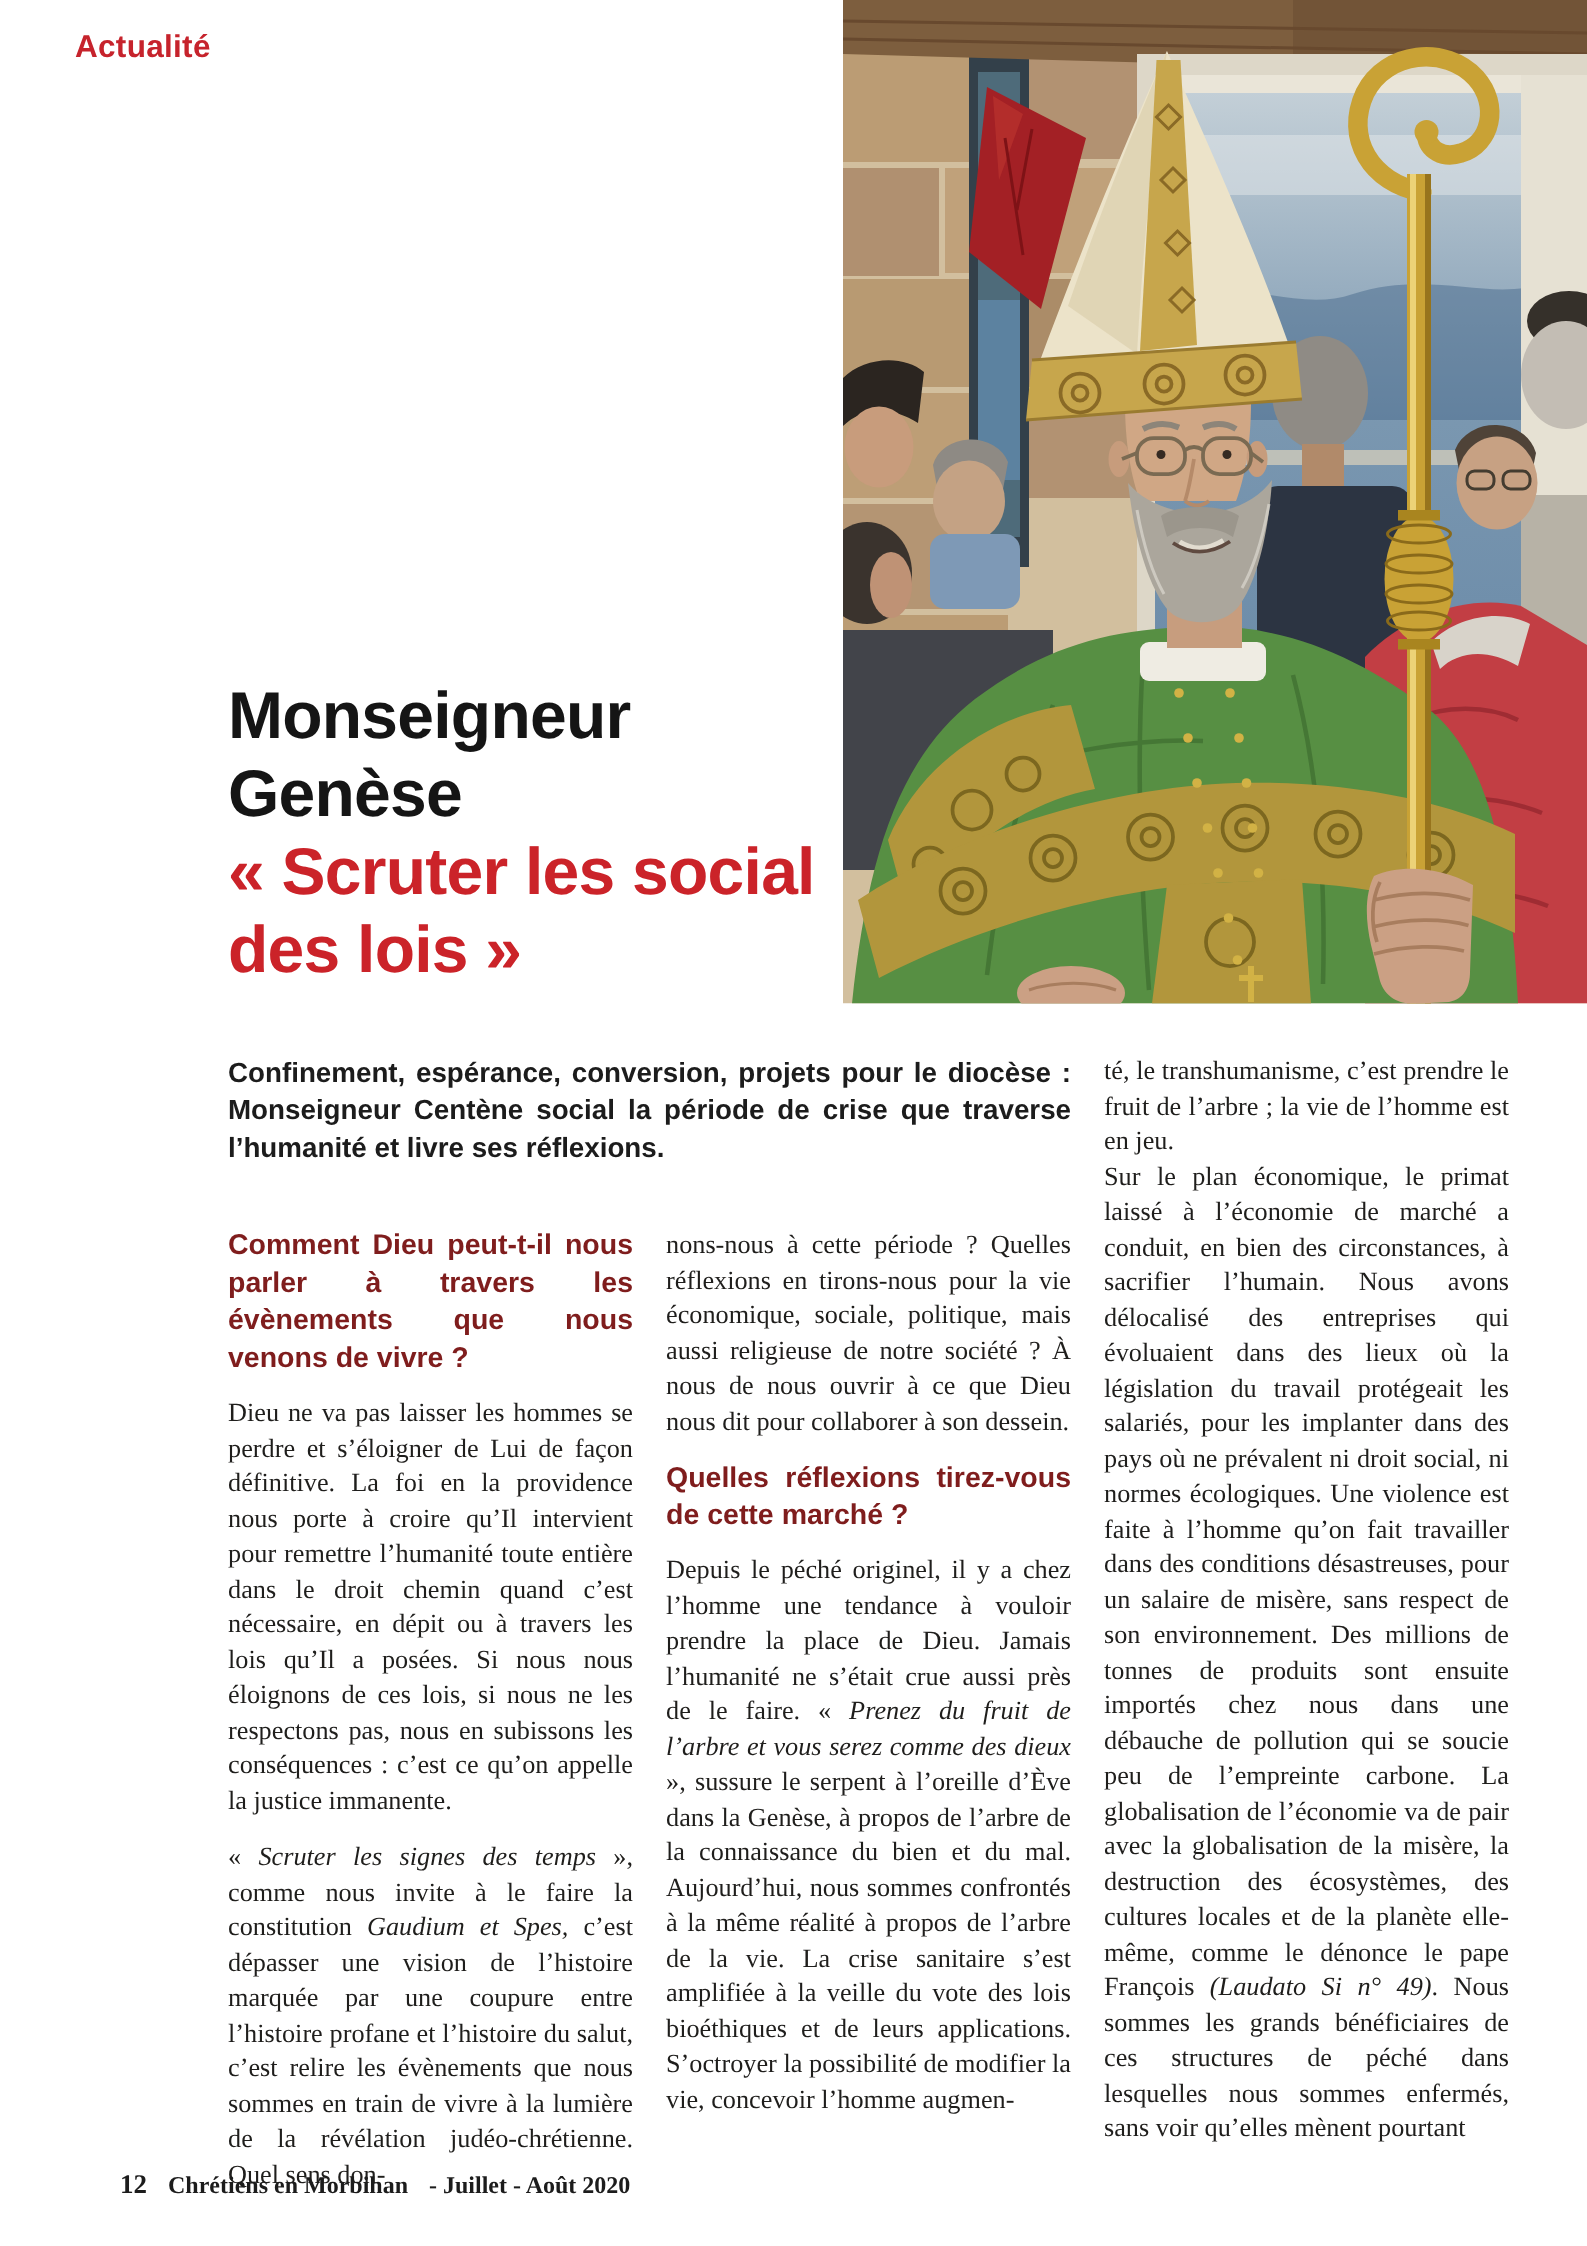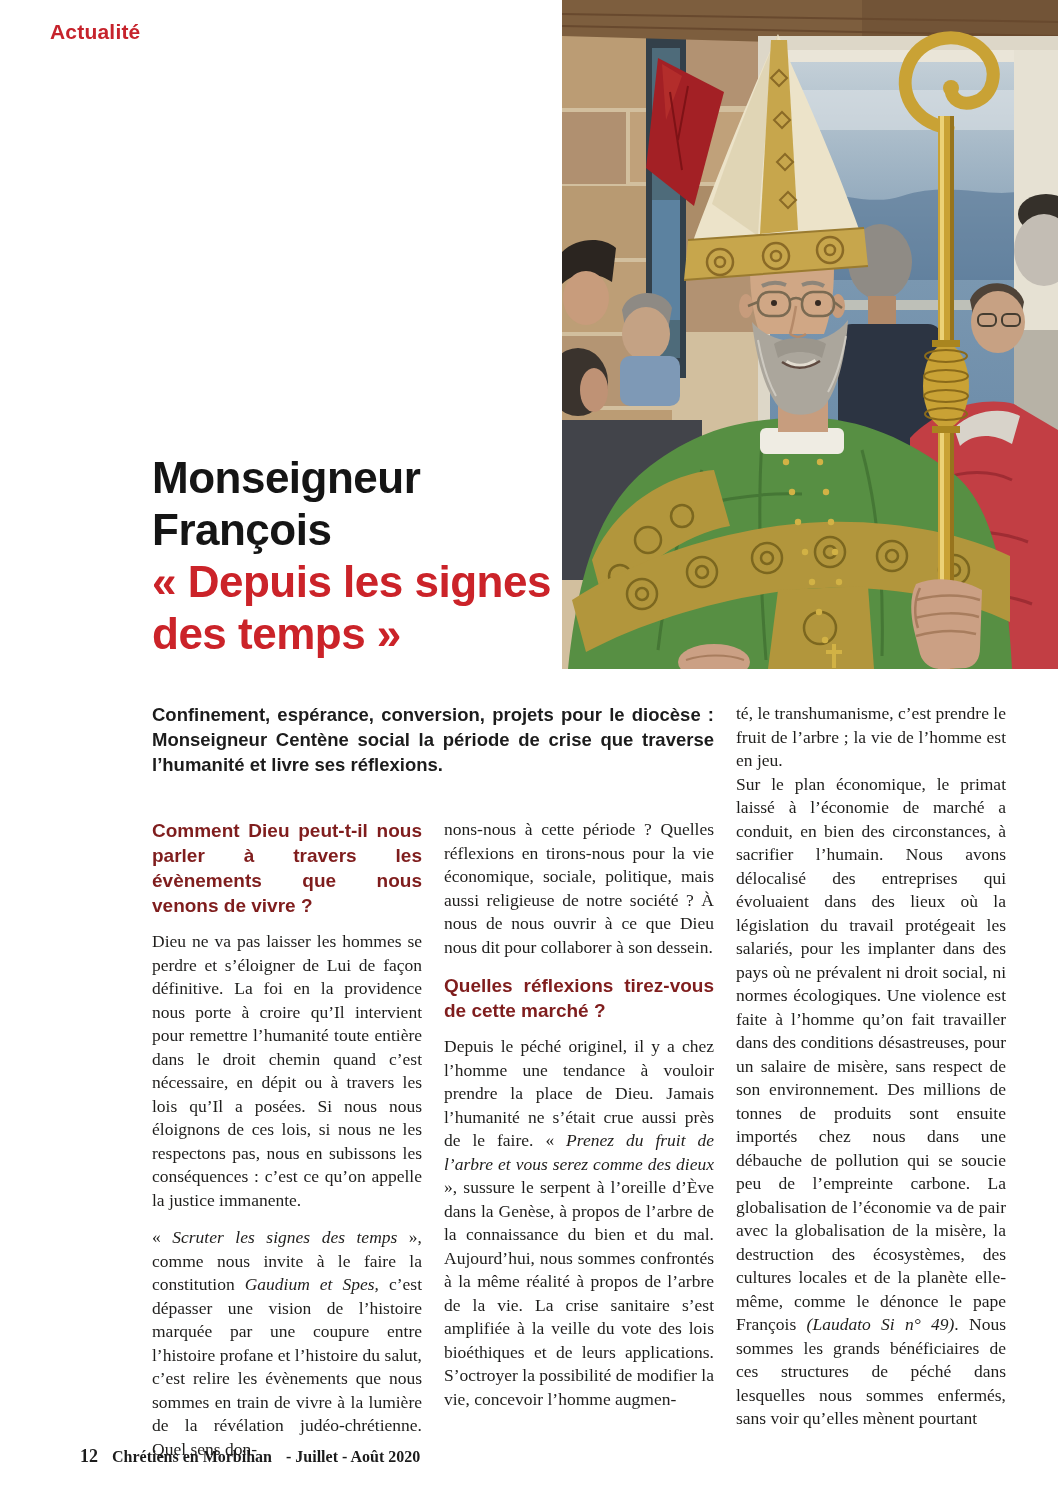--- a/index.html
+++ b/index.html
@@ -222,23 +222,23 @@
 
       <path d="M354,584 C348,596 348,612 352,630 L358,654 C362,666 372,670 384,669 L404,668 C414,666 418,658 418,648 L420,590 C398,578 372,576 354,584 Z" fill="#cba084"></path>
       <path d="M354,600 C376,594 400,594 418,600 M353,618 C376,612 400,612 417,617 M354,636 C376,630 398,630 414,634 M358,588 C352,600 352,616 356,628" stroke="#a87d5e" stroke-width="2.5" fill="none"></path>
       <ellipse cx="152" cy="662" rx="36" ry="18" fill="#cba084"></ellipse>
       <path d="M124,660 C142,654 166,654 182,660" stroke="#a87d5e" stroke-width="2" fill="none"></path>
     </g>
   </svg>
 
   <div class="title">
     <div class="t-black">Monseigneur</div>
-    <div class="t-black">François</div>
-    <div class="t-red">« Depuis les signes</div>
-    <div class="t-red">des temps »</div>
+    <div class="t-black">Genèse</div>
+    <div class="t-red">« Scruter les social</div>
+    <div class="t-red">des lois »</div>
   </div>
 
   <div class="lead">Confinement, espérance, conversion, projets pour le diocèse : Monseigneur Centène social la période de crise que traverse l’humanité et livre ses réflexions.</div>
 
   <div class="col col-1">
     <div class="red-head">Comment Dieu peut-t-il nous parler à travers les évènements que nous venons de vivre ?</div>
     <p><span>Dieu ne va pas laisser les hommes se perdre et s’éloigner de Lui de façon définitive. La foi en la providence nous porte à croire qu’Il intervient pour remettre l’humanité toute entière dans le droit chemin quand c’est nécessaire, en dépit ou à travers les lois qu’Il a posées. Si nous nous éloignons de ces lois, si nous ne les respectons pas, nous en subissons les conséquences : c’est ce qu’on appelle la justice immanente.</span></p>
     <p><span>« </span><span class="it">Scruter les signes des temps</span><span> », comme nous invite à le faire la constitution </span><span class="it">Gaudium et Spes,</span><span> c’est dépasser une vision de l’histoire marquée par une coupure entre l’histoire profane et l’histoire du salut, c’est relire les évènements que nous sommes en train de vivre à la lumière de la révélation judéo-chrétienne. Quel sens don-</span></p>
   </div>
 

